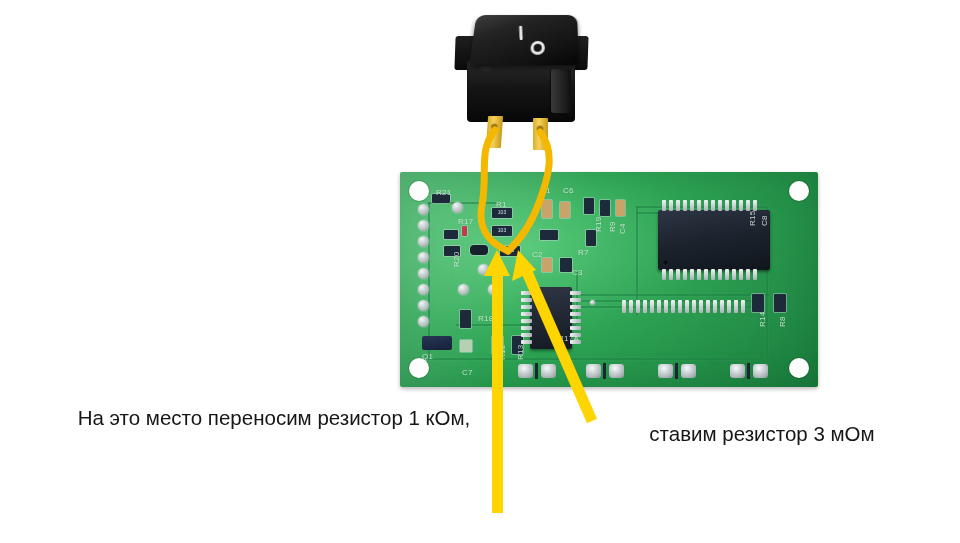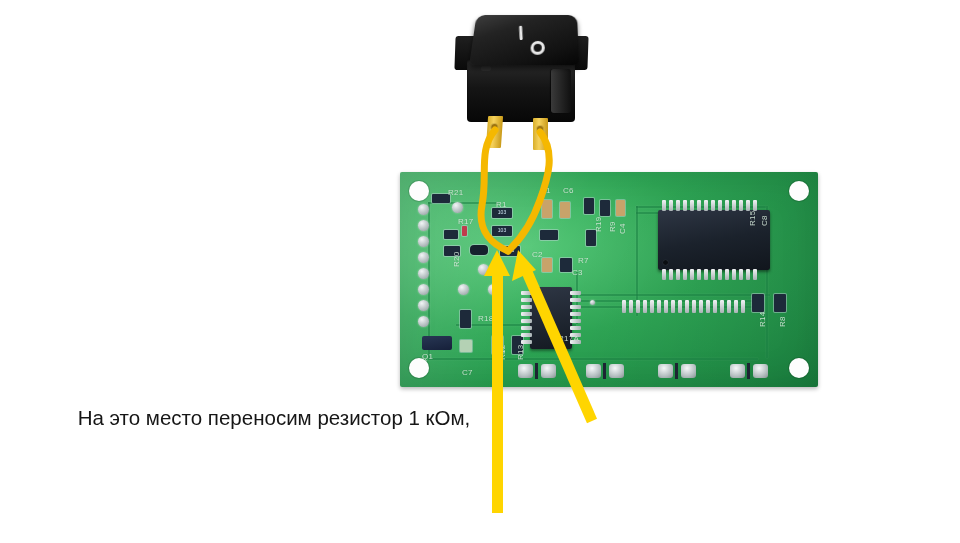--- a/index.html
+++ b/index.html
@@ -293,33 +293,33 @@
         <b></b>
         <i></i>
       </div>
     <div class="solderpair" style="left:330px;top:192px;">
         <i></i>
         <b></b>
         <i></i>
       </div>
 
     <div id="silk-layer">
-        <div class="silk" style="left: 48px; top: 16px;">R21</div>
+        <div class="silk" style="left: 36px; top: 16px;">R21</div>
         <div class="silk" style="left: 96px; top: 28px;">R1</div>
         <div class="silk" style="left: 58px; top: 45px;">R17</div>
         <div class="silk rot" style="left: 52px; top: 95px;">R20</div>
         <div class="silk" style="left: 140px; top: 14px;">C1</div>
         <div class="silk" style="left: 163px; top: 14px;">C6</div>
         <div class="silk" style="left: 132px; top: 78px;">C2</div>
         <div class="silk" style="left: 172px; top: 96px;">C3</div>
         <div class="silk rot" style="left: 218px; top: 62px;">C4</div>
         <div class="silk rot" style="left: 360px; top: 54px;">C8</div>
         <div class="silk rot" style="left: 194px; top: 60px;">R19</div>
         <div class="silk rot" style="left: 208px; top: 60px;">R9</div>
-        <div class="silk" style="left: 178px; top: 76px; margin-top: 8px;">R7</div>
+        <div class="silk" style="left: 178px; top: 76px;">R7</div>
         <div class="silk rot" style="left: 348px; top: 54px;">R15</div>
         <div class="silk rot" style="left: 358px; top: 155px;">R14</div>
         <div class="silk rot" style="left: 378px; top: 155px;">R8</div>
         <div class="silk" style="left: 78px; top: 142px;">R18</div>
         <div class="silk" style="left: 158px; top: 162px;">R17A</div>
         <div class="silk rot" style="left: 98px; top: 188px;">R12</div>
         <div class="silk rot" style="left: 116px; top: 188px;">R13</div>
         <div class="silk" style="left: 22px; top: 180px;">Q1</div>
         <div class="silk" style="left: 62px; top: 196px;">C7</div>
       </div>
@@ -339,15 +339,16 @@
       <line x1="592" y1="421" x2="527" y2="272" stroke="#ffd500" stroke-width="11"></line>
       <polygon points="518,250 512,281 536,270" fill="#ffd500"></polygon>
     </g>
   </svg>
 
   <div class="cap-left">
     <div>На это место переносим резистор 1 кОм,</div>
   </div>
 
   <div class="cap-right">
+    <div>ставим резистор 3 мОм</div>
   </div>
 
 </div>
 
 </body></html>

